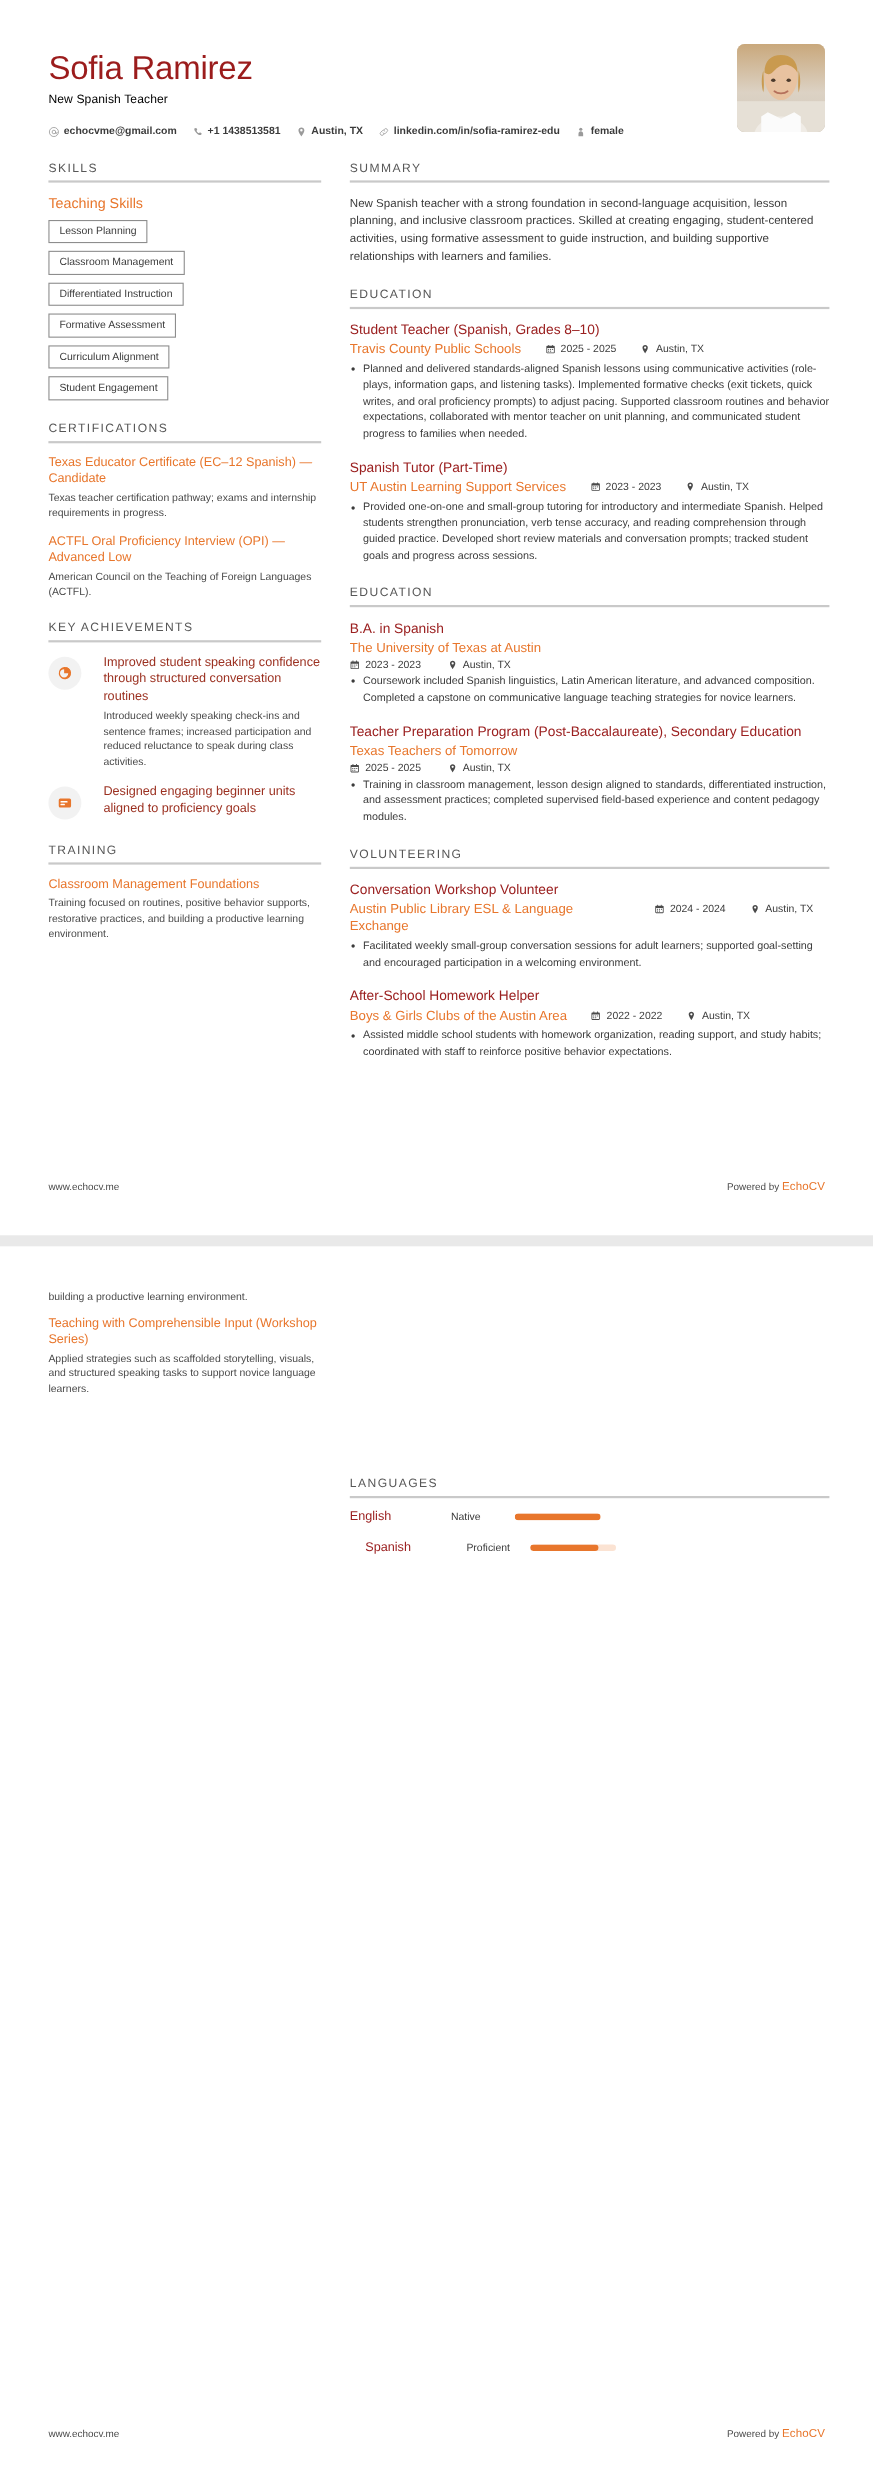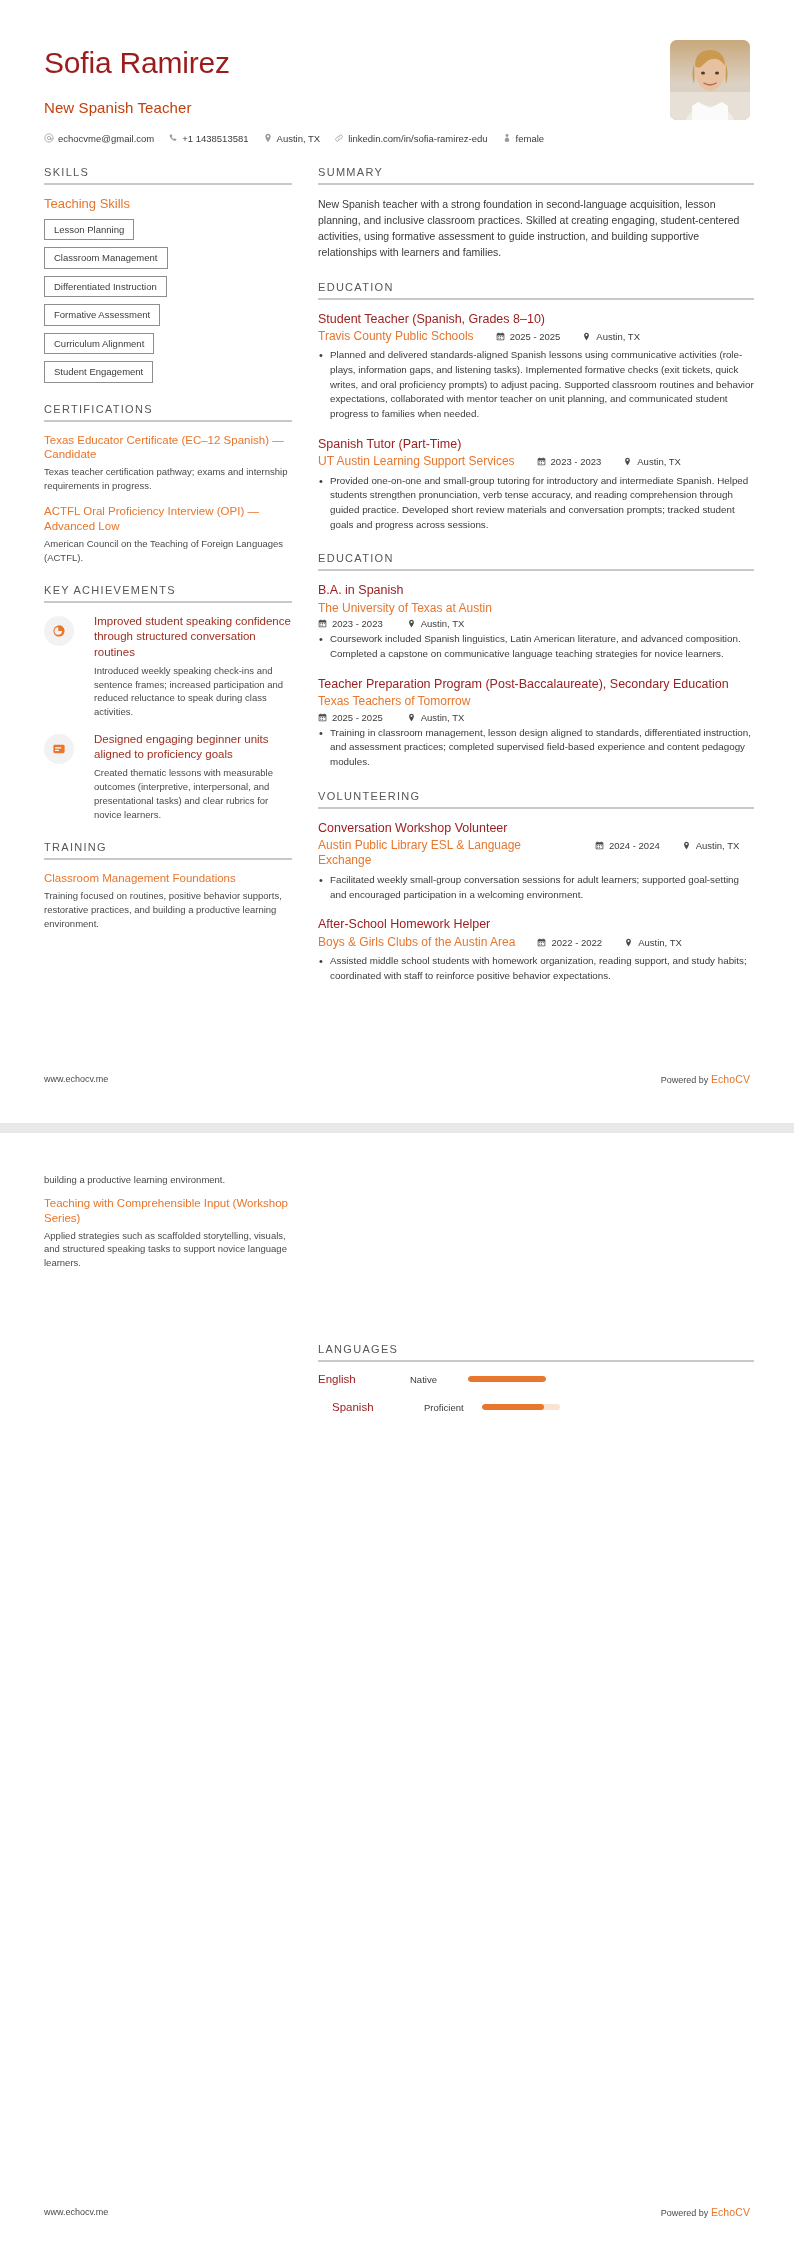--- a/index.html
+++ b/index.html
@@ -25,35 +25,35 @@
   }
   .header-left { flex: 1; padding-top: 6px; }
   .name {
     font-size: 30px;
     font-weight: 400;
     color: #9b1c1c;
     letter-spacing: -0.2px;
     line-height: 1.15;
   }
   .job-title {
-    font-size: 15px;
-    color: #c2410c;
-    margin-top: 18px;
+    font-size: 11px;
+    color: #000000;
+    margin-top: 4px;
     letter-spacing: 0.1px;
   }
   .contact-row {
     margin-top: 17px;
     display: flex;
     flex-wrap: wrap;
     gap: 14px;
     align-items: center;
     font-size: 9.5px;
     color: #3b3b3b;
   }
-  .contact-item { display: flex; align-items: flex-start; gap: 4px; }
+  .contact-item { display: flex; align-items: flex-end; gap: 4px; font-weight: bold; }
   .contact-item .ci { color: #9a9a9a; display: inline-flex; align-items: center; }
   .contact-item svg { display: block; }
 
   .photo {
     width: 80px; height: 80px;
     border-radius: 7px;
     overflow: hidden;
     flex: none;
     background: #d9cfc0;
     position: relative;
@@ -357,21 +357,20 @@
         <div class="ach">
           <div class="ach-icon">
             <svg width="14" height="14" viewBox="0 0 16 16">
               <rect x="1.6" y="3.2" width="12.8" height="9.6" rx="1.6" fill="#e8762c"></rect>
               <rect x="3.4" y="6" width="7.4" height="1.5" rx="0.6" fill="#ffffff"></rect>
               <rect x="3.4" y="8.8" width="4.6" height="1.5" rx="0.6" fill="#ffffff"></rect>
             </svg>
           </div>
           <div class="ach-body">
             <div class="ach-title">Designed engaging beginner units aligned to proficiency goals</div>
-            <div class="ach-desc">Created thematic lessons with measurable outcomes (interpretive, interpersonal, and presentational tasks) and clear rubrics for novice learners.</div>
           </div>
         </div>
       </div>
 
       <div class="sec-block">
         <div class="sec-title">TRAINING</div>
         <div class="sec-rule"></div>
         <div class="item">
           <div class="item-title">Classroom Management Foundations</div>
           <div class="item-desc">Training focused on routines, positive behavior supports, restorative practices, and building a productive learning environment.</div>

